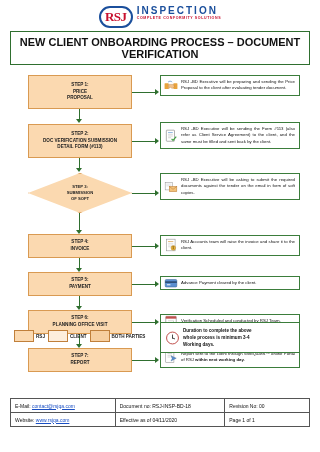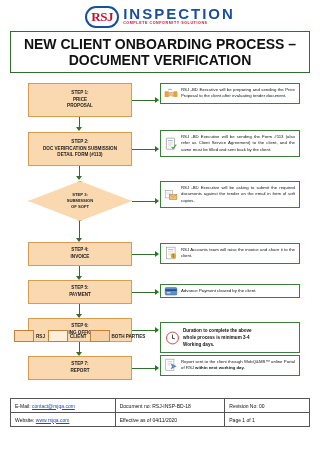--- a/index.html
+++ b/index.html
@@ -35,42 +35,42 @@
     font-weight:bold;
     font-size:13px;
     color:#c8102e;
     letter-spacing:-0.5px;
     line-height:1;
   }
   .logo-text { margin-left:4px; line-height:1; }
   .logo-text .big {
     font-family:"Liberation Sans", sans-serif;
     font-weight:bold;
-    font-size:15px;
+    font-size:10px;
     letter-spacing:2px;
     color:#1b4f9c;
     display:block;
   }
   .logo-text .small {
     font-size:3.6px;
     letter-spacing:0.6px;
     color:#c8102e;
     display:block;
     margin-top:1px;
     font-weight:bold;
   }
 
   
   .title-box {
     margin:1px 10px 0 10px;
     border:1.5px solid #2f6f2f;
     background:#fff;
     text-align:center;
     padding:4px 2px;
-    font-size:14px;
+    font-size:11px;
     font-weight:bold;
     color:#111;
   }
 
   
   .flow {
     position:relative;
     margin-top:4px;
     height:305px;
   }

